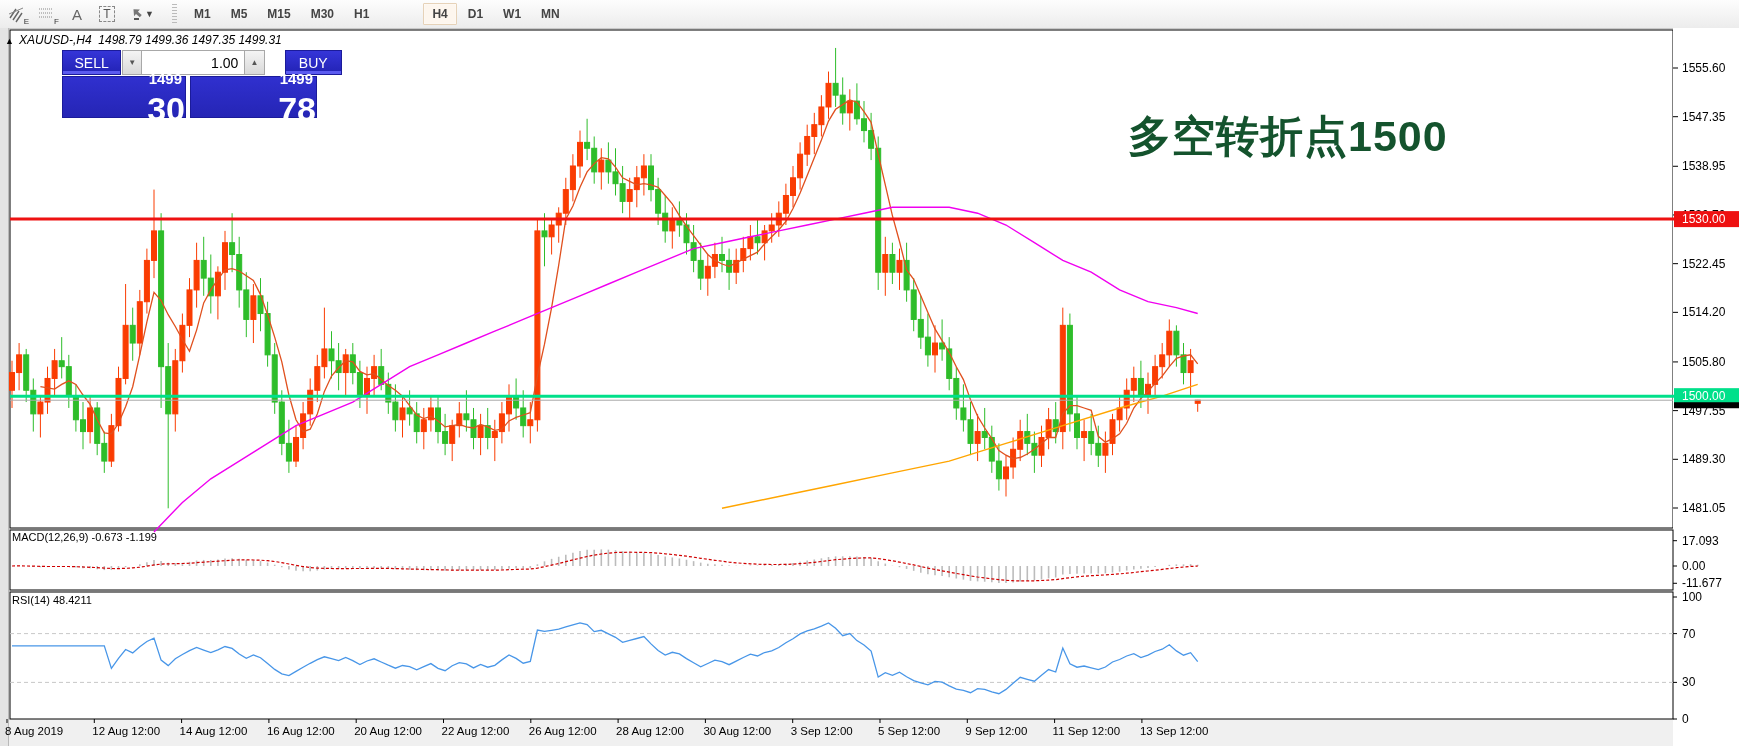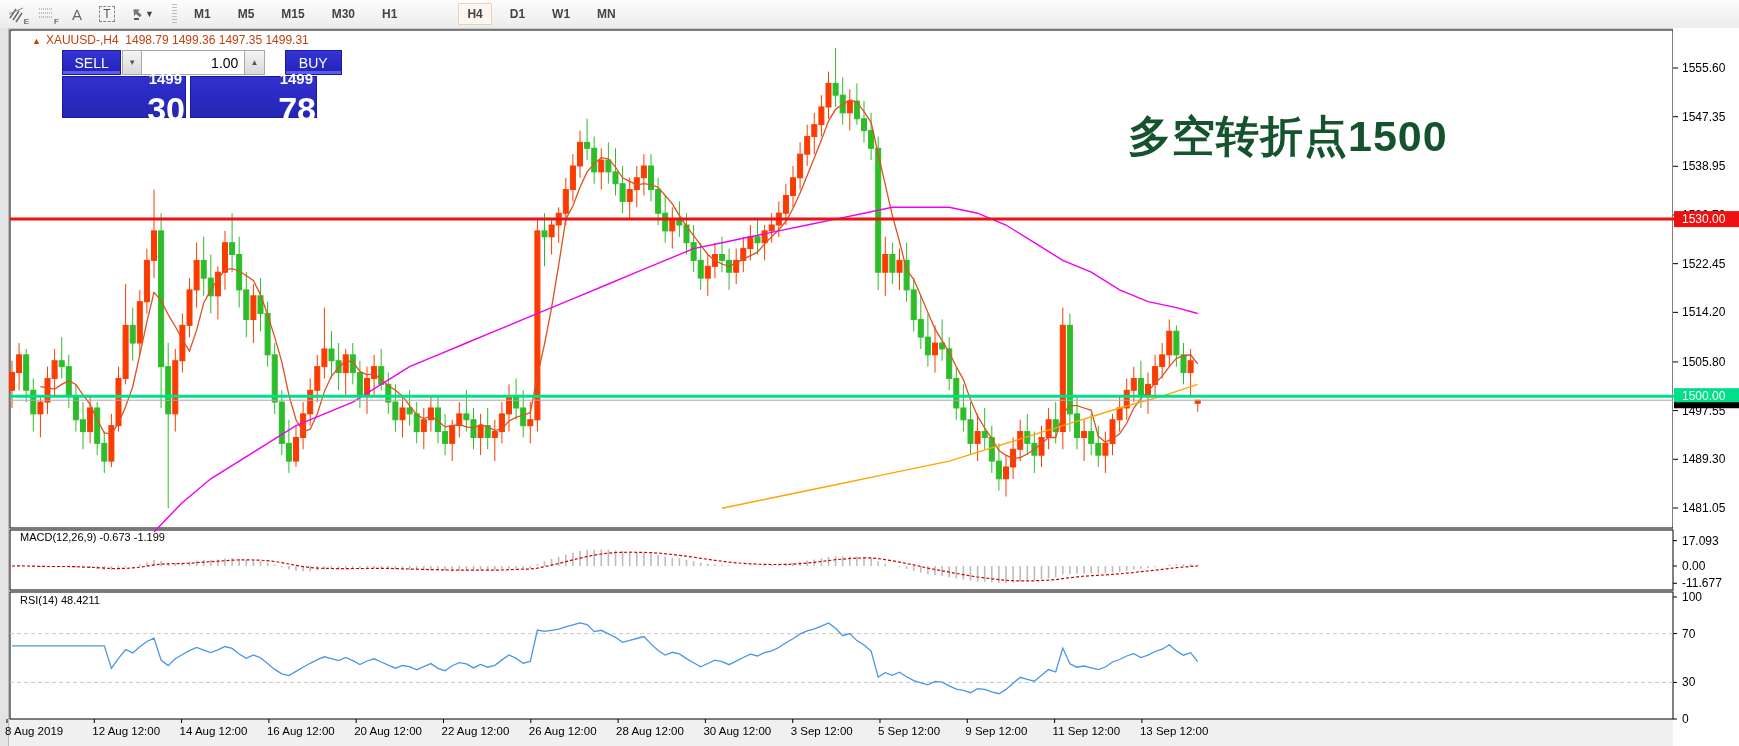--- a/index.html
+++ b/index.html
@@ -9,29 +9,29 @@
   .toolbar{position:absolute;left:0;top:0;width:1739px;height:28px;
     background:linear-gradient(#fdfdfd,#ececec);border-bottom:1px solid #c9c9c9;
     display:flex;align-items:center;}
   .tool{width:26px;height:24px;display:flex;align-items:center;justify-content:center;
     margin-left:4px;color:#555;font-size:14px;position:relative;}
   .tool .sub{position:absolute;right:1px;bottom:0px;font-size:8px;color:#333;}
   .tool.t-box span.tbx{border:1px dashed #888;padding:0 3px;font-size:12px;color:#555;}
   .caret{font-size:9px;color:#444;margin-left:1px;}
   .grip{width:5px;height:20px;margin:0 8px 0 14px;
     background:repeating-linear-gradient(#bbb 0 1px,transparent 1px 3px);}
-  .tf-group{display:flex;align-items:flex-end;gap:9px;}
+  .tf-group{display:flex;align-items:flex-end;gap:2px;}
   .tf-btn{padding:3px 8px;font-size:12px;color:#444;font-weight:bold;border:1px solid transparent;
     border-radius:1px;cursor:default;}
   .tf-btn.active{background:#fdf6ee;border:1px solid #e6d2b8;box-shadow:inset 0 0 2px #fff;margin-left:43px;}
   
   .left-strip{position:absolute;left:0;top:28px;width:8px;height:718px;background:#e4e4e4;
     border-right:1px solid #b9b9b9;}
   #chart-svg{position:absolute;left:0;top:28px;}
-  .symbol-title{position:absolute;left:32px;top:33px;font-size:12px;color:#c2410c;z-index:5;}
+  .symbol-title{position:absolute;left:5px;top:33px;font-size:12px;color:#000000;z-index:5;font-style:italic;}
   .symbol-title .tri{font-size:9px;margin-right:5px;}
   
   .trade{position:absolute;left:14px;top:50px;z-index:6;width:280px;padding-left:48px;}
   .trade-row1{display:flex;height:25px;}
   .btn-sell,.btn-buy{width:66px;background:linear-gradient(#3535d8,#2222b4);color:#fff;
     font-size:14px;display:flex;align-items:center;justify-content:center;
     border:1px solid #1b1b9a;box-shadow:inset 0 -3px 0 #5b5bf0;}
   .btn-buy{margin-left:20px;width:64px;}
   .spin-btn{width:21px;background:linear-gradient(#f4f4f4,#d9d9d9);border:1px solid #a8a8a8;
     color:#555;font-size:8px;display:flex;align-items:center;justify-content:center;}
@@ -41,21 +41,21 @@
   .trade-row2{display:flex;margin-top:1px;height:42px;}
   .quote{background:linear-gradient(#3030cf,#2525b5);color:#fff;display:flex;align-items:flex-end;
     justify-content:center;padding-bottom:2px;border:1px solid #1b1b9a;flex-direction:column;}
   .quote .small{font-size:15px;font-weight:bold;margin-right:3px;line-height:26px;}
   .quote .big{font-size:34px;font-weight:bold;line-height:34px;}
   .quote.sellq{width:122px;}
   .quote.buyq{width:125px;margin-left:4px;}
   
   .annotation{position:absolute;left:1128px;top:108px;font-size:43px;font-weight:bold;
     color:#14532d;z-index:4;white-space:nowrap;letter-spacing:1px;}
-  .ind-label{position:absolute;left:20px;font-size:11px;color:#000;z-index:5;text-align:center;}
+  .ind-label{position:absolute;left:12px;font-size:11px;color:#000;z-index:5;text-align:center;}
   svg text{font-family:"Liberation Sans",sans-serif;}
 </style>
 </head>
 <body>
 <div id="stage">
 
   <div class="toolbar">
     <div class="tool">
       <svg width="18" height="18" viewBox="0 0 18 18">
         <path d="M2 13 L8 4 M5 15 L11 6 M8 17 L14 8" stroke="#666" stroke-width="1.4" fill="none"></path>

